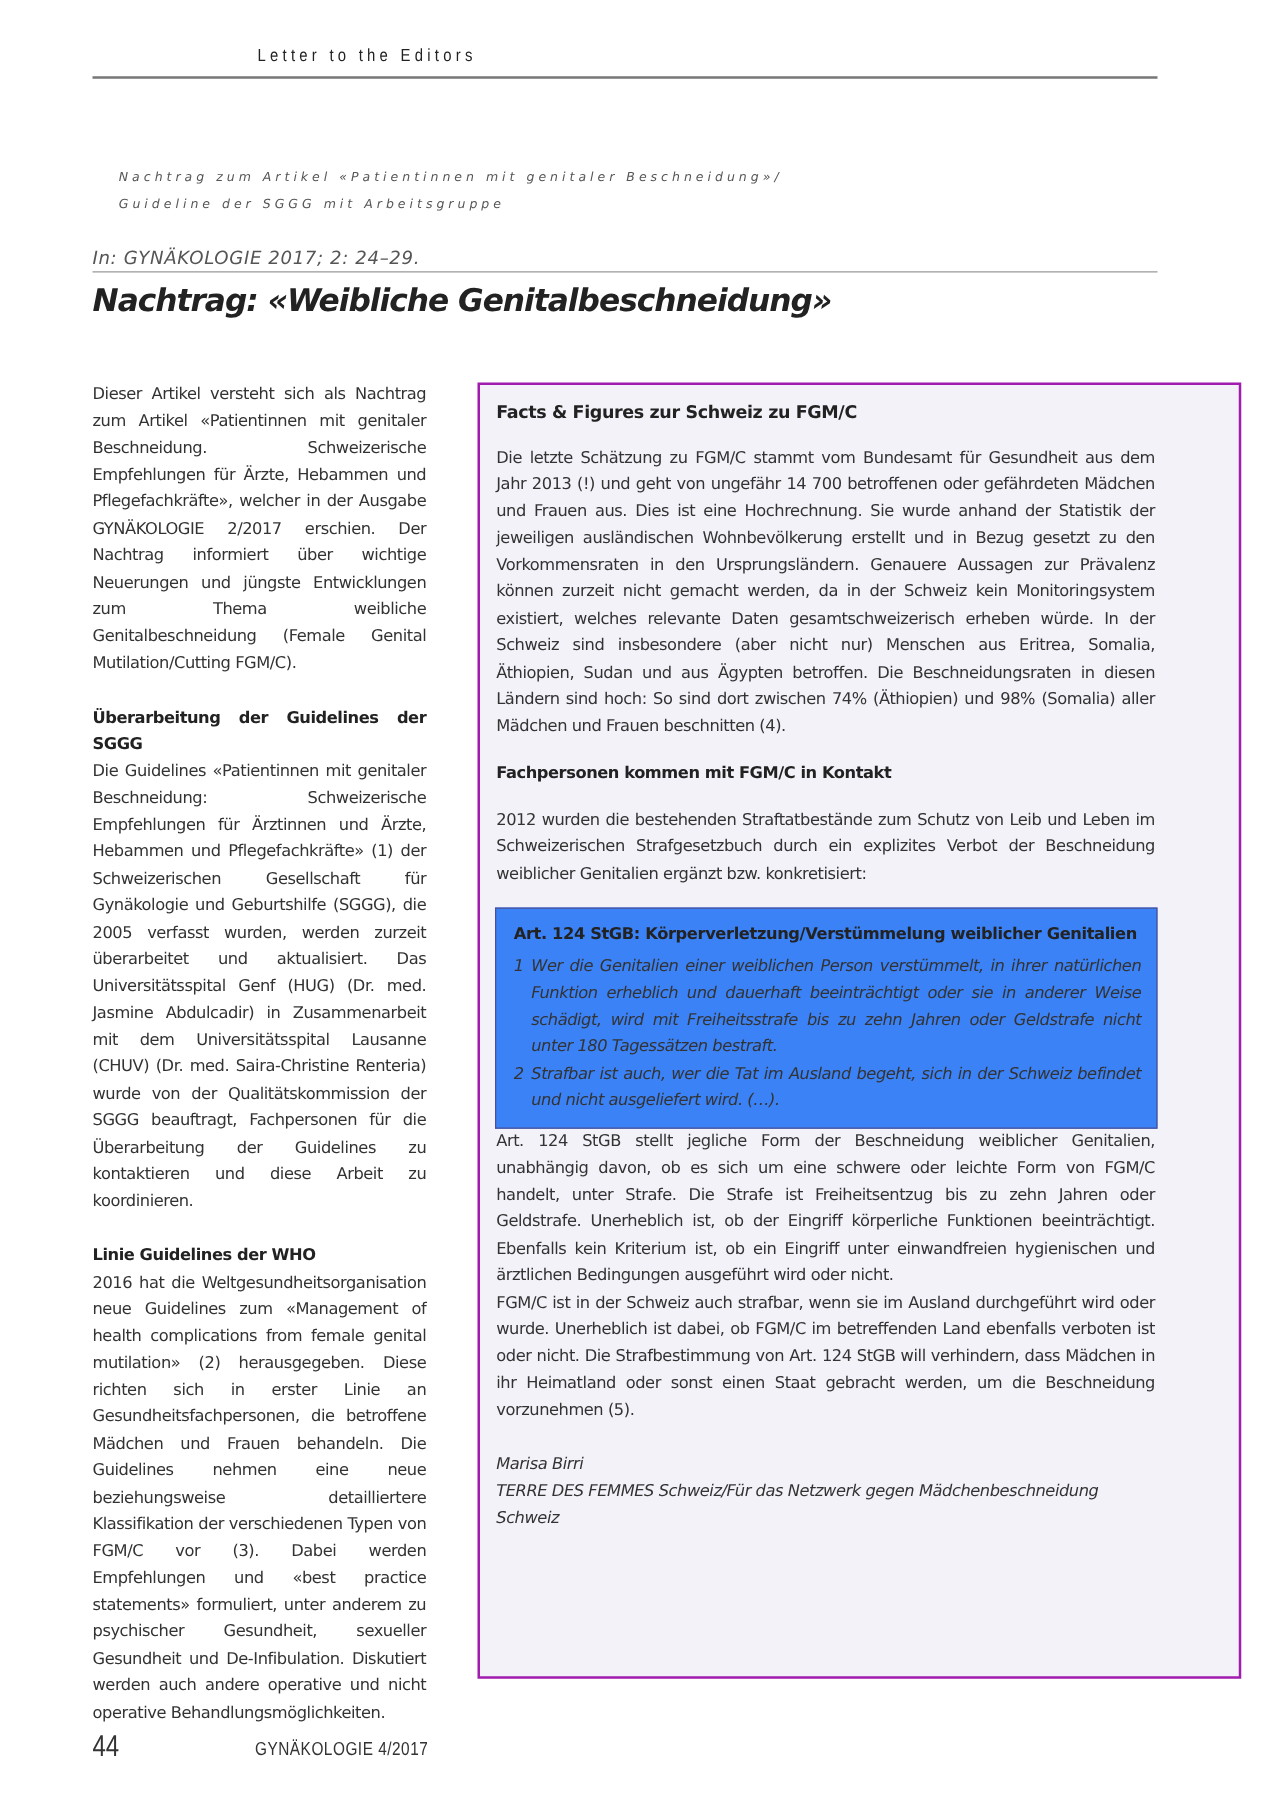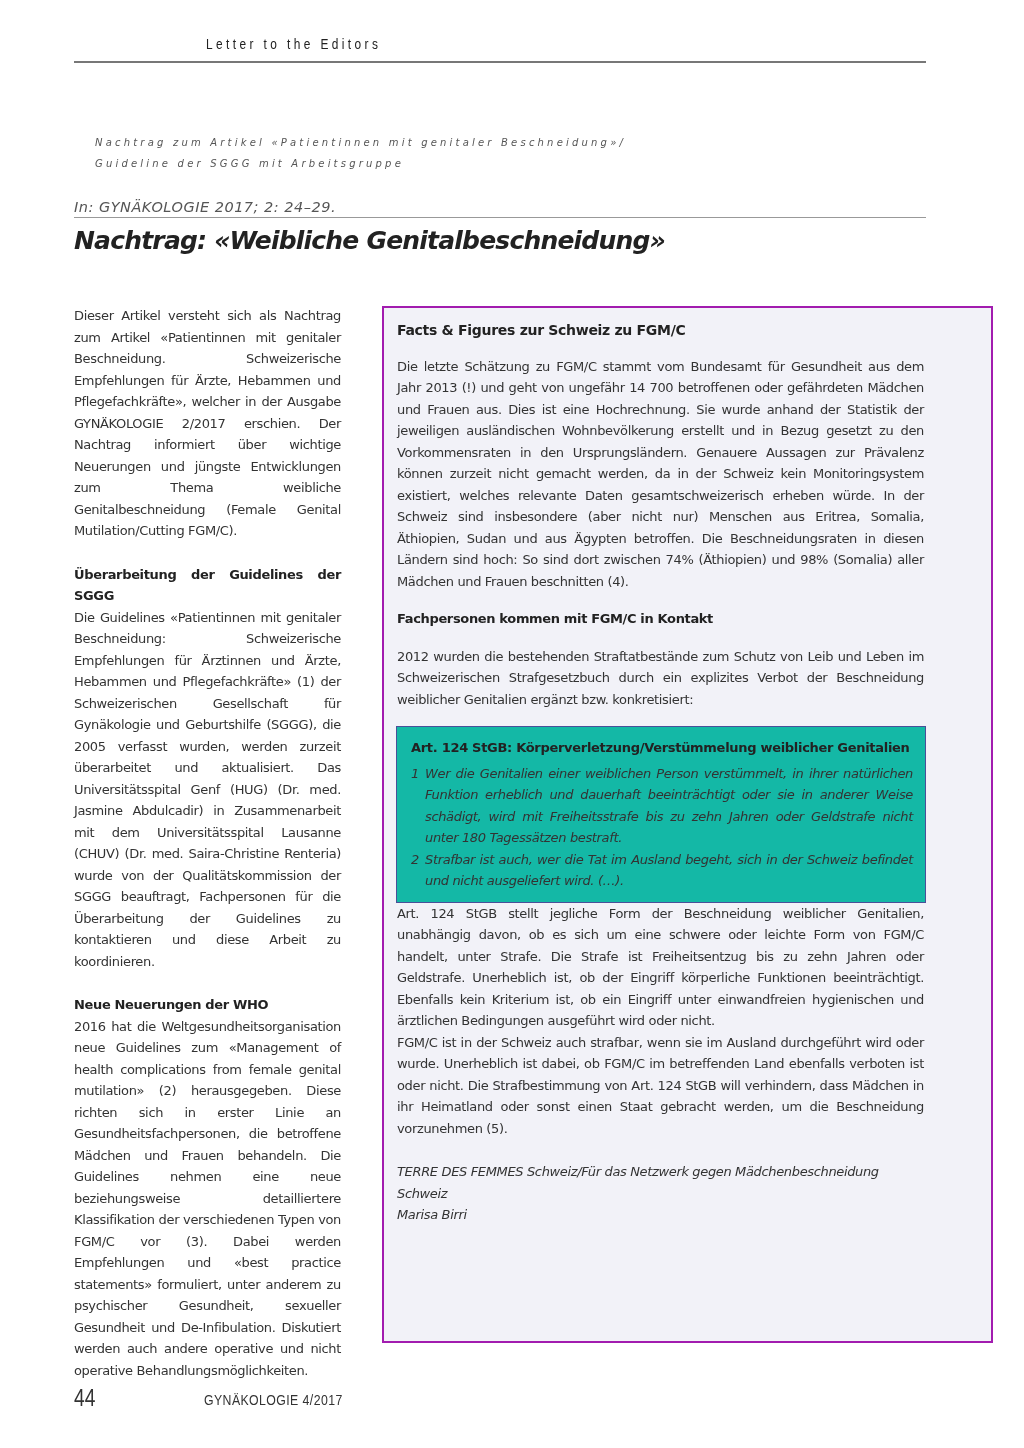--- a/index.html
+++ b/index.html
@@ -20,21 +20,21 @@
   .left-col h3 { margin: 0; font-size: 13px; font-weight: bold; color: #222; line-height: 21.5px; }
   .left-col .gap { height: 22px; }
   .factbox { position: absolute; left: 382px; top: 306px; width: 611px; height: 1037px; background: #f2f2f8;
          border: 2px solid #a21caf; box-sizing: border-box; }
   .factbox-inner { position: absolute; left: 13px; top: 0; width: 527px; font-size: 13px; line-height: 21.5px; color: #333;
          text-align: justify; letter-spacing: -0.35px; }
   .factbox h2 { margin: 12px 0 14px 0; font-size: 14px; font-weight: bold; color: #222; letter-spacing: -0.3px; }
   .factbox h3 { margin: 0; font-size: 13px; font-weight: bold; color: #222; }
   .factbox p { margin: 0; }
   .factbox .gap { height: 16px; }
-  .law-box { margin: 16px 0 0 -1px; width: 530px; border: 1px solid #4a4f99; background: #14b8a6; box-sizing: border-box;
+  .law-box { margin: 16px 0 0 -1px; width: 530px; border: 1px solid #4a4f99; background: #3b82f6; box-sizing: border-box;
          padding: 10px 12px 10px 14px; }
   .law-box h4 { margin: 0 0 4px 0; font-size: 13px; font-weight: bold; color: #222; letter-spacing: -0.3px; }
   .law-item { display: flex; font-style: italic; font-size: 13px; line-height: 21.5px; }
   .law-num { width: 14px; flex: 0 0 14px; font-style: italic; }
   .law-text { flex: 1; text-align: justify; }
   .after-law { margin-top: 26px; }
   .author { margin-top: 22px; font-style: italic; }
   .footer-page { position: absolute; left: 74px; top: 1384px; font-family: "Liberation Sans", sans-serif; font-size: 24px;
          color: #333; transform: scaleX(0.8); transform-origin: left top; }
   .footer-journal { position: absolute; left: 204px; top: 1391px; font-family: "Liberation Sans", sans-serif; font-size: 15px;
@@ -54,21 +54,21 @@
 <div class="ref-rule"></div>
 
 <h1 class="main-title" style="margin:0;">Nachtrag: «Weibliche Genitalbeschneidung»</h1>
 
 <div class="left-col">
   <p>Dieser Artikel versteht sich als Nachtrag zum Artikel «Patientinnen mit genitaler Beschneidung. Schweizerische Empfehlungen für Ärzte, Hebammen und Pflegefachkräfte», welcher in der Ausgabe GYNÄKOLOGIE 2/2017 erschien. Der Nachtrag informiert über wichtige Neuerungen und jüngste Entwicklungen zum Thema weibliche Genitalbeschneidung (Female Genital Mutilation/Cutting FGM/C).</p>
   <div class="gap"></div>
   <h3>Überarbeitung der Guidelines der SGGG</h3>
   <p>Die Guidelines «Patientinnen mit genitaler Beschneidung: Schweizerische Empfehlungen für Ärztinnen und Ärzte, Hebammen und Pflegefachkräfte» (1) der Schweizerischen Gesellschaft für Gynäkologie und Geburtshilfe (SGGG), die 2005 verfasst wurden, werden zurzeit überarbeitet und aktualisiert. Das Universitätsspital Genf (HUG) (Dr. med. Jasmine Abdulcadir) in Zusammenarbeit mit dem Universitätsspital Lausanne (CHUV) (Dr. med. Saira-Christine Renteria) wurde von der Qualitätskommission der SGGG beauftragt, Fachpersonen für die Überarbeitung der Guidelines zu kontaktieren und diese Arbeit zu koordinieren.</p>
   <div class="gap"></div>
-  <h3>Neue Neuerungen der WHO</h3>
+  <h3>Linie Guidelines der WHO</h3>
   <p>2016 hat die Weltgesundheitsorganisation neue Guidelines zum «Management of health complications from female genital mutilation» (2) herausgegeben. Diese richten sich in erster Linie an Gesundheitsfachpersonen, die betroffene Mädchen und Frauen behandeln. Die Guidelines nehmen eine neue beziehungsweise detailliertere Klassifikation der verschiedenen Typen von FGM/C vor (3). Dabei werden Empfehlungen und «best practice statements» formuliert, unter anderem zu psychischer Gesundheit, sexueller Gesundheit und De-Infibulation. Diskutiert werden auch andere operative und nicht operative Behandlungsmöglichkeiten.</p>
 </div>
 
 <div class="factbox">
   <div class="factbox-inner">
     <h2>Facts &amp; Figures zur Schweiz zu FGM/C</h2>
     <p>Die letzte Schätzung zu FGM/C stammt vom Bundesamt für Gesundheit aus dem Jahr 2013 (!) und geht von ungefähr 14 700 betroffenen oder gefährdeten Mädchen und Frauen aus. Dies ist eine Hochrechnung. Sie wurde anhand der Statistik der jeweiligen ausländischen Wohnbevölkerung erstellt und in Bezug gesetzt zu den Vorkommensraten in den Ursprungsländern. Genauere Aussagen zur Prävalenz können zurzeit nicht gemacht werden, da in der Schweiz kein Monitoringsystem existiert, welches relevante Daten gesamtschweizerisch erheben würde. In der Schweiz sind insbesondere (aber nicht nur) Menschen aus Eritrea, Somalia, Äthiopien, Sudan und aus Ägypten betroffen. Die Beschneidungsraten in diesen Ländern sind hoch: So sind dort zwischen 74% (Äthiopien) und 98% (Somalia) aller Mädchen und Frauen beschnitten (4).</p>
     <div class="gap"></div>
     <h3>Fachpersonen kommen mit FGM/C in Kontakt</h3>
     <div class="gap"></div>
@@ -83,20 +83,20 @@
       <div class="law-item">
         <span class="law-num">2</span>
         <span class="law-text">Strafbar ist auch, wer die Tat im Ausland begeht, sich in der Schweiz befindet und nicht ausgeliefert wird. (…).</span>
       </div>
     </div>
 
     <p class="after-law">Art. 124 StGB stellt jegliche Form der Beschneidung weiblicher Genitalien, unabhängig davon, ob es sich um eine schwere oder leichte Form von FGM/C handelt, unter Strafe. Die Strafe ist Freiheitsentzug bis zu zehn Jahren oder Geldstrafe. Unerheblich ist, ob der Eingriff körperliche Funktionen beeinträchtigt. Ebenfalls kein Kriterium ist, ob ein Eingriff unter einwandfreien hygienischen und ärztlichen Bedingungen ausgeführt wird oder nicht.</p>
     <p>FGM/C ist in der Schweiz auch strafbar, wenn sie im Ausland durchgeführt wird oder wurde. Unerheblich ist dabei, ob FGM/C im betreffenden Land ebenfalls verboten ist oder nicht. Die Strafbestimmung von Art. 124 StGB will verhindern, dass Mädchen in ihr Heimatland oder sonst einen Staat gebracht werden, um die Beschneidung vorzunehmen (5).</p>
 
     <div class="author">
+      <div>Marisa Birri</div>
       <div style="text-align:left;">TERRE DES FEMMES Schweiz/Für das Netzwerk gegen Mädchenbeschneidung Schweiz</div>
-      <div>Marisa Birri</div>
     </div>
   </div>
 </div>
 
 <div class="footer-page">44</div>
 <div class="footer-journal">GYNÄKOLOGIE 4/2017</div>
 
 </body></html>

